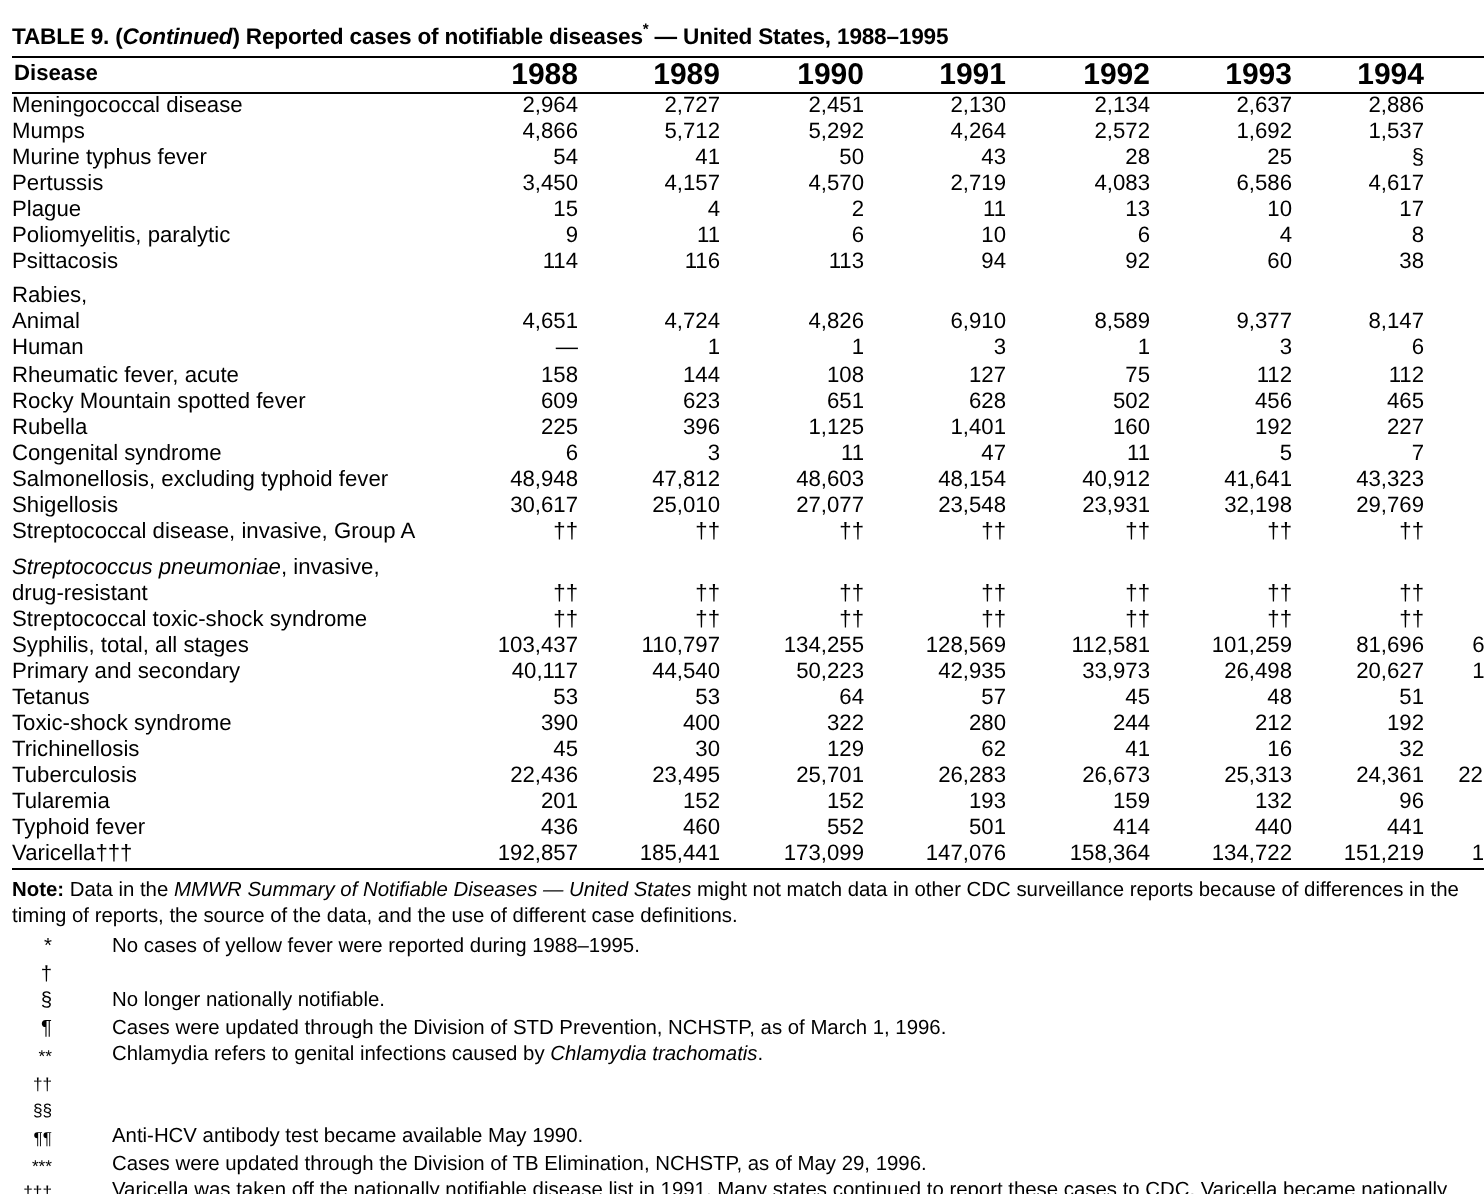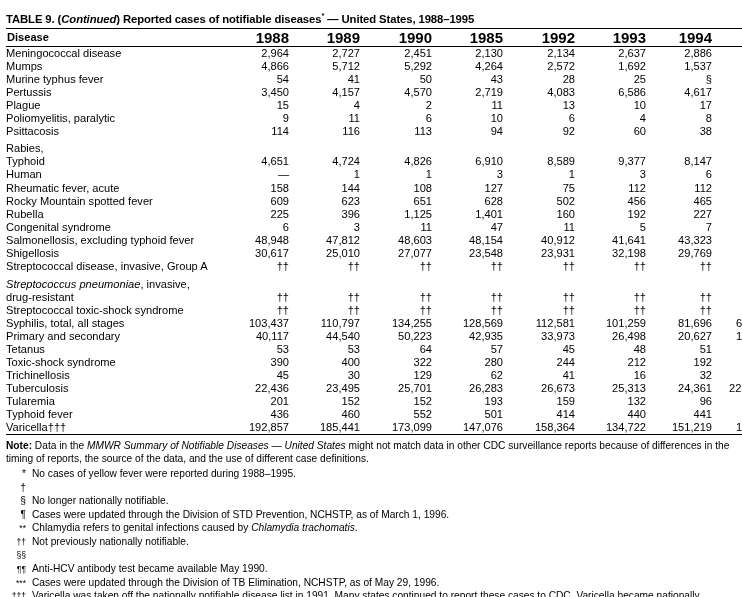--- a/index.html
+++ b/index.html
@@ -104,20 +104,21 @@
     padding-right: 6px;
     box-sizing: border-box;
     font-size: 10.2px;
     line-height: 12.4px;
   }
   .fn-mark.sm { font-size: 8.6px; line-height: 12.4px; }
   .fn-text {
     flex: 1;
     font-size: 10.2px;
     line-height: 12.4px;
+    margin-left: 24px;
   }
   .fn-text .ital { font-style: italic; }
 </style>
 </head>
 <body>
 
 <div id="page">
 
   <div class="table-wrap">
 
@@ -136,21 +137,21 @@
         <col style="width:71px">
         <col style="width:66px">
         <col style="width:64px">
       </colgroup>
       <thead>
         <tr class="rule-top rule-bot">
           <th class="dz">Disease</th>
           <th class="yr">1988</th>
           <th class="yr">1989</th>
           <th class="yr">1990</th>
-          <th class="yr">1985</th>
+          <th class="yr">1991</th>
           <th class="yr">1992</th>
           <th class="yr">1993</th>
           <th class="yr">1994</th>
           <th class="yr">1995</th>
         </tr>
       </thead>
       <tbody id="tbody">
           <tr>
             <td class="dz">Meningococcal disease</td>
             <td class="num">2,964</td>
@@ -236,21 +237,21 @@
             <td class="num"></td>
             <td class="num"></td>
             <td class="num"></td>
             <td class="num"></td>
             <td class="num"></td>
             <td class="num"></td>
             <td class="num"></td>
             <td class="num"></td>
           </tr>
           <tr>
-            <td class="dz ind1">Typhoid</td>
+            <td class="dz ind1">Animal</td>
             <td class="num">4,651</td>
             <td class="num">4,724</td>
             <td class="num">4,826</td>
             <td class="num">6,910</td>
             <td class="num">8,589</td>
             <td class="num">9,377</td>
             <td class="num">8,147</td>
             <td class="num">7,811</td>
           </tr>
           <tr>
@@ -499,21 +500,20 @@
         <div class="fn-row">
           <div class="fn-mark">¶</div>
           <div class="fn-text">Cases were updated through the Division of STD Prevention, NCHSTP, as of March 1, 1996.</div>
         </div>
         <div class="fn-row">
           <div class="fn-mark sm">**</div>
           <div class="fn-text"><span>Chlamydia refers to genital infections caused by </span><span class="ital">Chlamydia trachomatis</span><span>.</span></div>
         </div>
         <div class="fn-row">
           <div class="fn-mark sm">††</div>
-          <div class="fn-text">Not previously nationally notifiable.</div>
         </div>
         <div class="fn-row">
           <div class="fn-mark sm">§§</div>
         </div>
         <div class="fn-row">
           <div class="fn-mark sm">¶¶</div>
           <div class="fn-text">Anti-HCV antibody test became available May 1990.</div>
         </div>
         <div class="fn-row">
           <div class="fn-mark sm">***</div>

